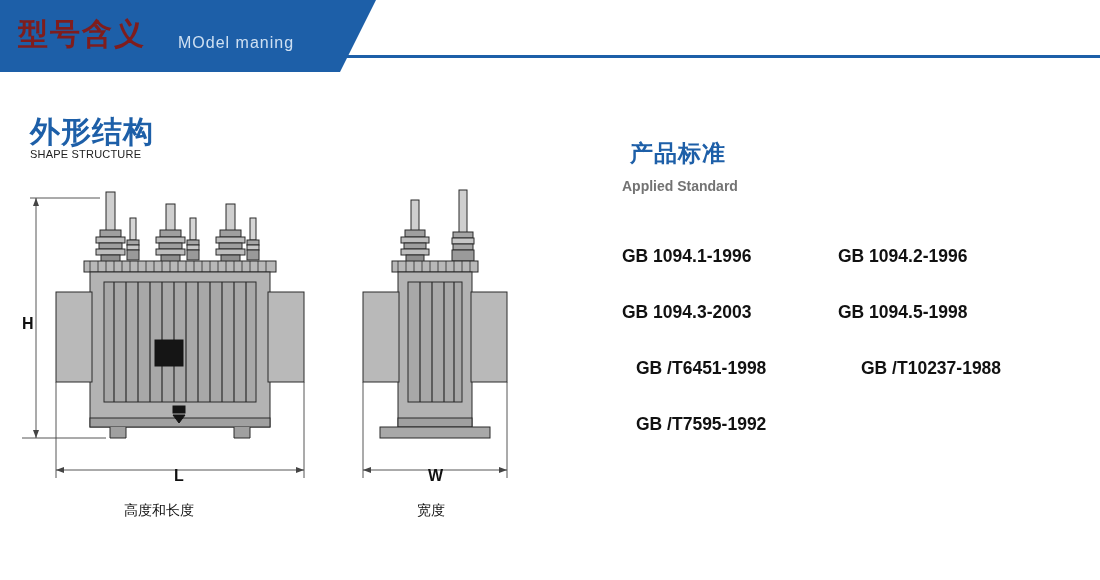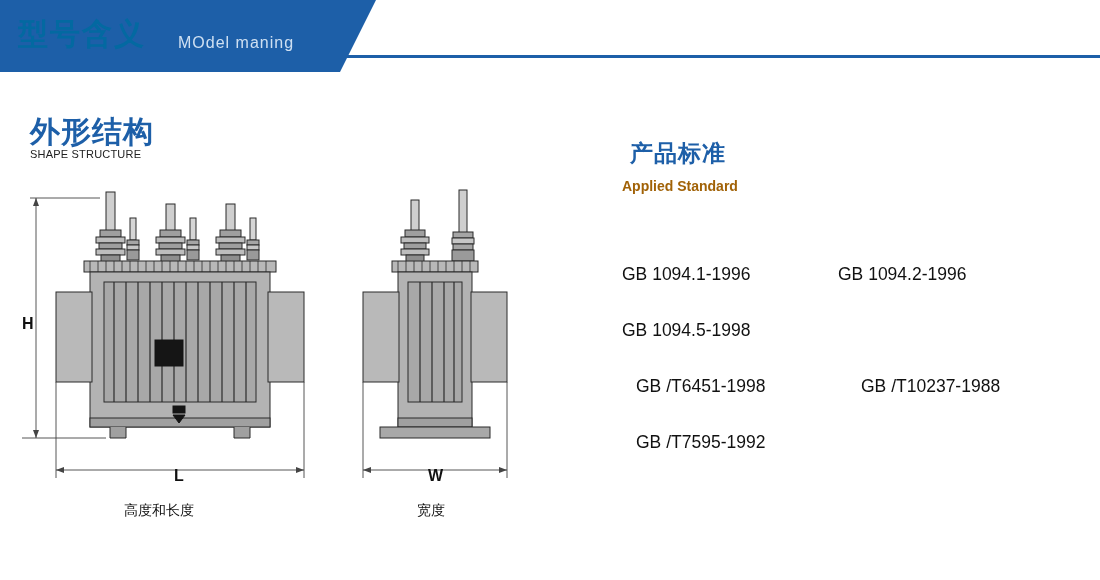--- a/index.html
+++ b/index.html
@@ -42,21 +42,21 @@
     left: 318px; top: 55px;
     width: 782px;
     height: 3px;
     background: #1d5fa8;
   }
   .banner-cn {
     position: absolute;
     left: 18px; top: 14px;
     font-size: 30px;
     font-weight: bold;
-    color: #0369a1;
+    color: #7f1d1d;
     letter-spacing: 2px;
   }
   .banner-en {
     position: absolute;
     left: 178px; top: 34px;
     font-size: 16px;
     color: #cfe0f2;
     letter-spacing: 1px;
   }
 
@@ -85,31 +85,32 @@
     font-weight: bold;
     color: #1d5fa8;
     letter-spacing: 1px;
     margin-left: 8px;
   }
   .sec-right-title-en {
     position: absolute;
     left: 622px; top: 178px;
     font-size: 14px;
     font-weight: bold;
-    color: #a16207;
+    color: #737373;
   }
   .std-grid {
     position: absolute;
     left: 622px; top: 246px;
     width: 450px;
   }
   .std-row {
     display: flex;
     height: 56px;
-    align-items: center;
+    align-items: flex-start;
+    font-weight: bold;
   }
   .std-cell {
     width: 216px;
     font-size: 17.5px;
     color: #111111;
     white-space: pre;
   }
   .std-cell.indent { padding-left: 14px; }
 
   
@@ -147,20 +148,21 @@
 
 <div class="sec-right-title-cn">产品标准</div>
 <div class="sec-right-title-en">Applied Standard</div>
 
 <div class="std-grid">
   <div class="std-row">
     <div class="std-cell">GB 1094.1-1996</div>
     <div class="std-cell">GB 1094.2-1996</div>
   </div>
   <div class="std-row">
+    <div class="std-cell">GB 1094.3-2003</div>
     <div class="std-cell">GB 1094.5-1998</div>
   </div>
   <div class="std-row">
     <div class="std-cell indent">GB /T6451-1998</div>
     <div class="std-cell indent">GB /T10237-1988</div>
   </div>
   <div class="std-row">
     <div class="std-cell indent">GB /T7595-1992</div>
   </div>
 </div>

